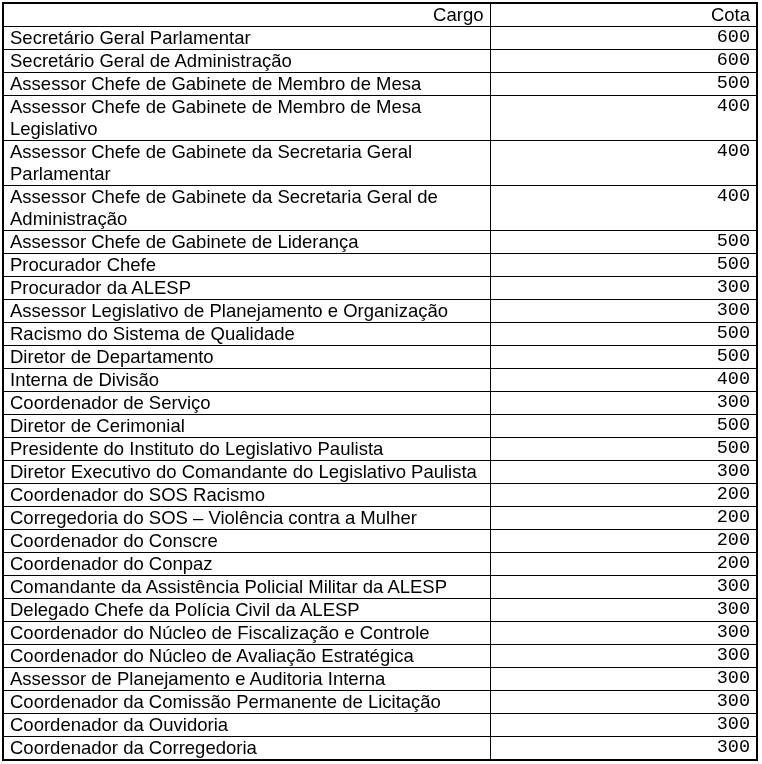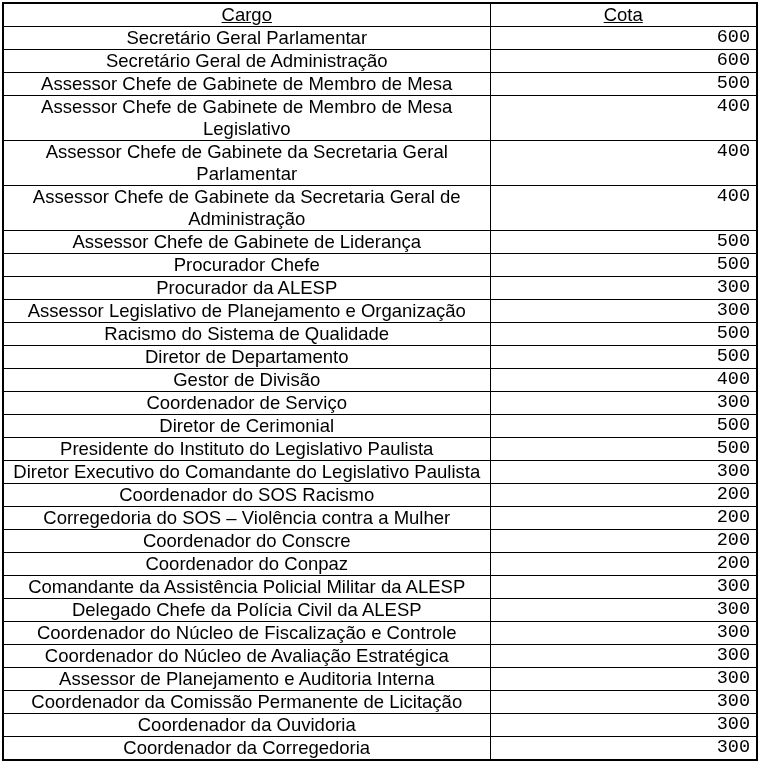--- a/index.html
+++ b/index.html
@@ -30,25 +30,24 @@
     border: 1px solid #000000;
     font-size: 18.5px;
     line-height: 22px;
     font-weight: normal;
     color: #000000;
     vertical-align: top;
     padding: 0 6px;
     overflow: hidden;
   }
   table.quota-table th {
-    text-align: center;
-    text-decoration: underline;
+    text-align: right;
   }
   table.quota-table td.cargo {
-    text-align: center;
+    text-align: left;
   }
   table.quota-table td.cota {
     text-align: right;
     font-family: Liberation Mono, monospace;
   }
 </style>
 </head>
 <body>
 
 <div class="doc">
@@ -106,21 +105,21 @@
         </tr>
         <tr>
           <td class="cargo">Racismo do Sistema de Qualidade</td>
           <td class="cota">500</td>
         </tr>
         <tr>
           <td class="cargo">Diretor de Departamento</td>
           <td class="cota">500</td>
         </tr>
         <tr>
-          <td class="cargo">Gestor de Divisão</td>
+          <td class="cargo">Interna de Divisão</td>
           <td class="cota">400</td>
         </tr>
         <tr>
           <td class="cargo">Coordenador de Serviço</td>
           <td class="cota">300</td>
         </tr>
         <tr>
           <td class="cargo">Diretor de Cerimonial</td>
           <td class="cota">500</td>
         </tr>

